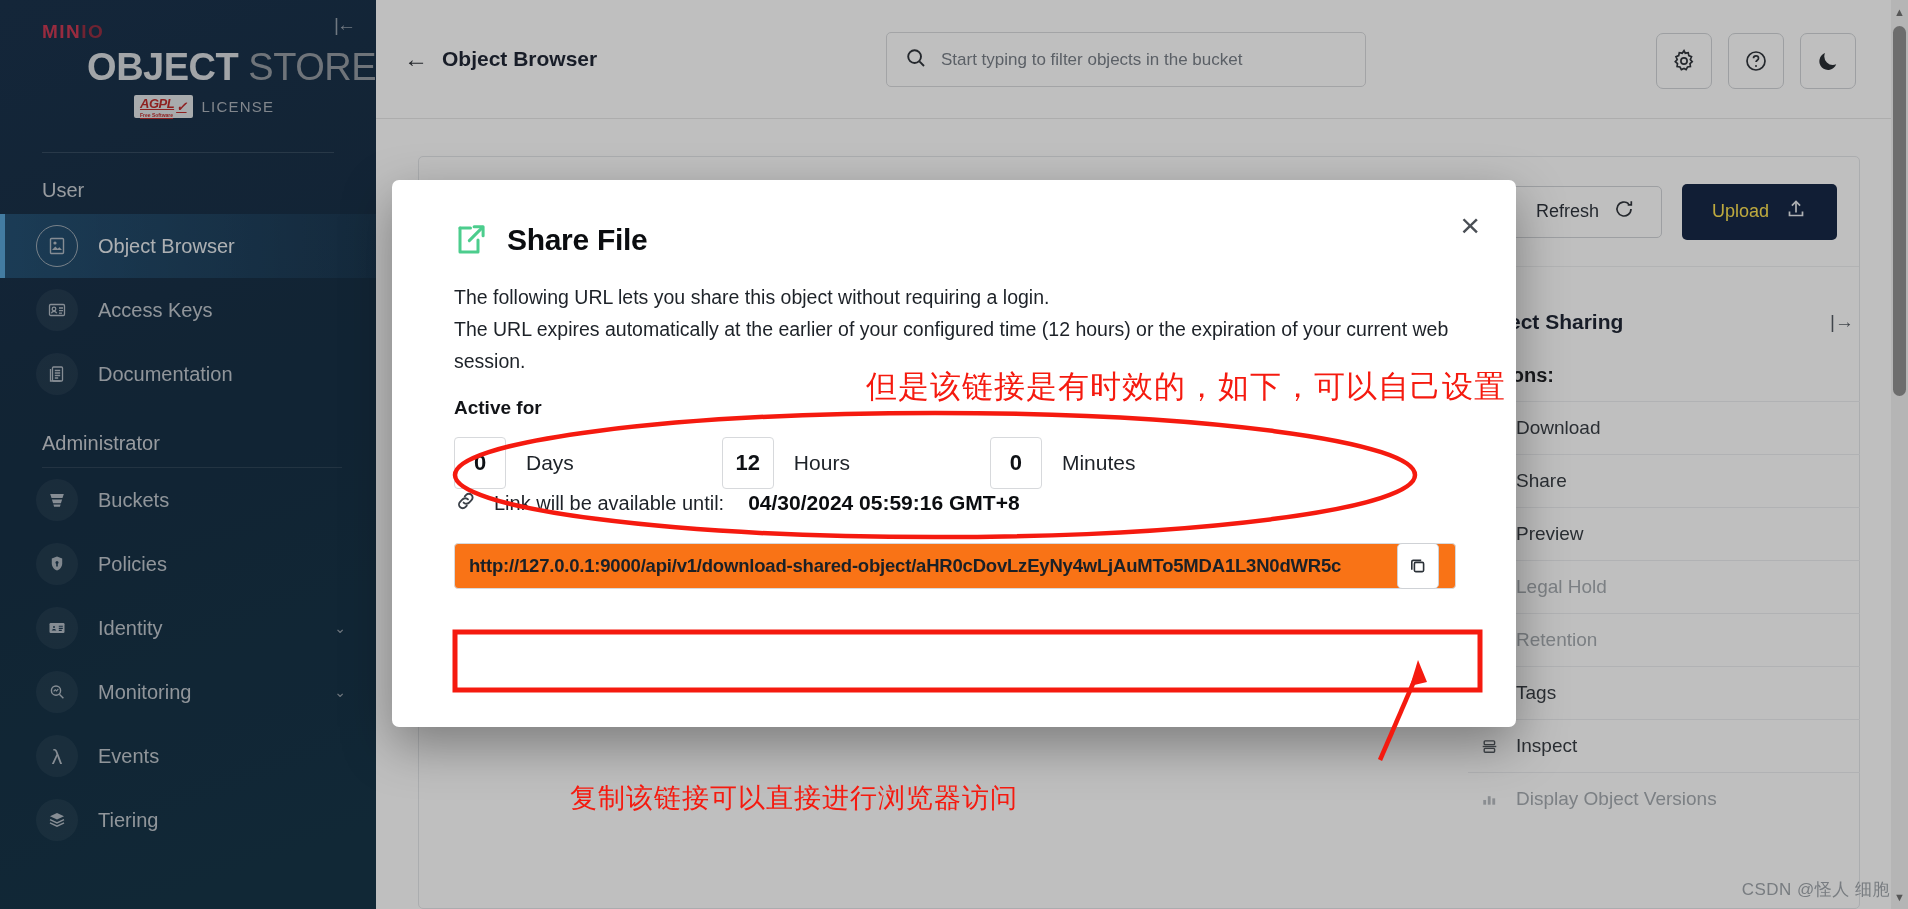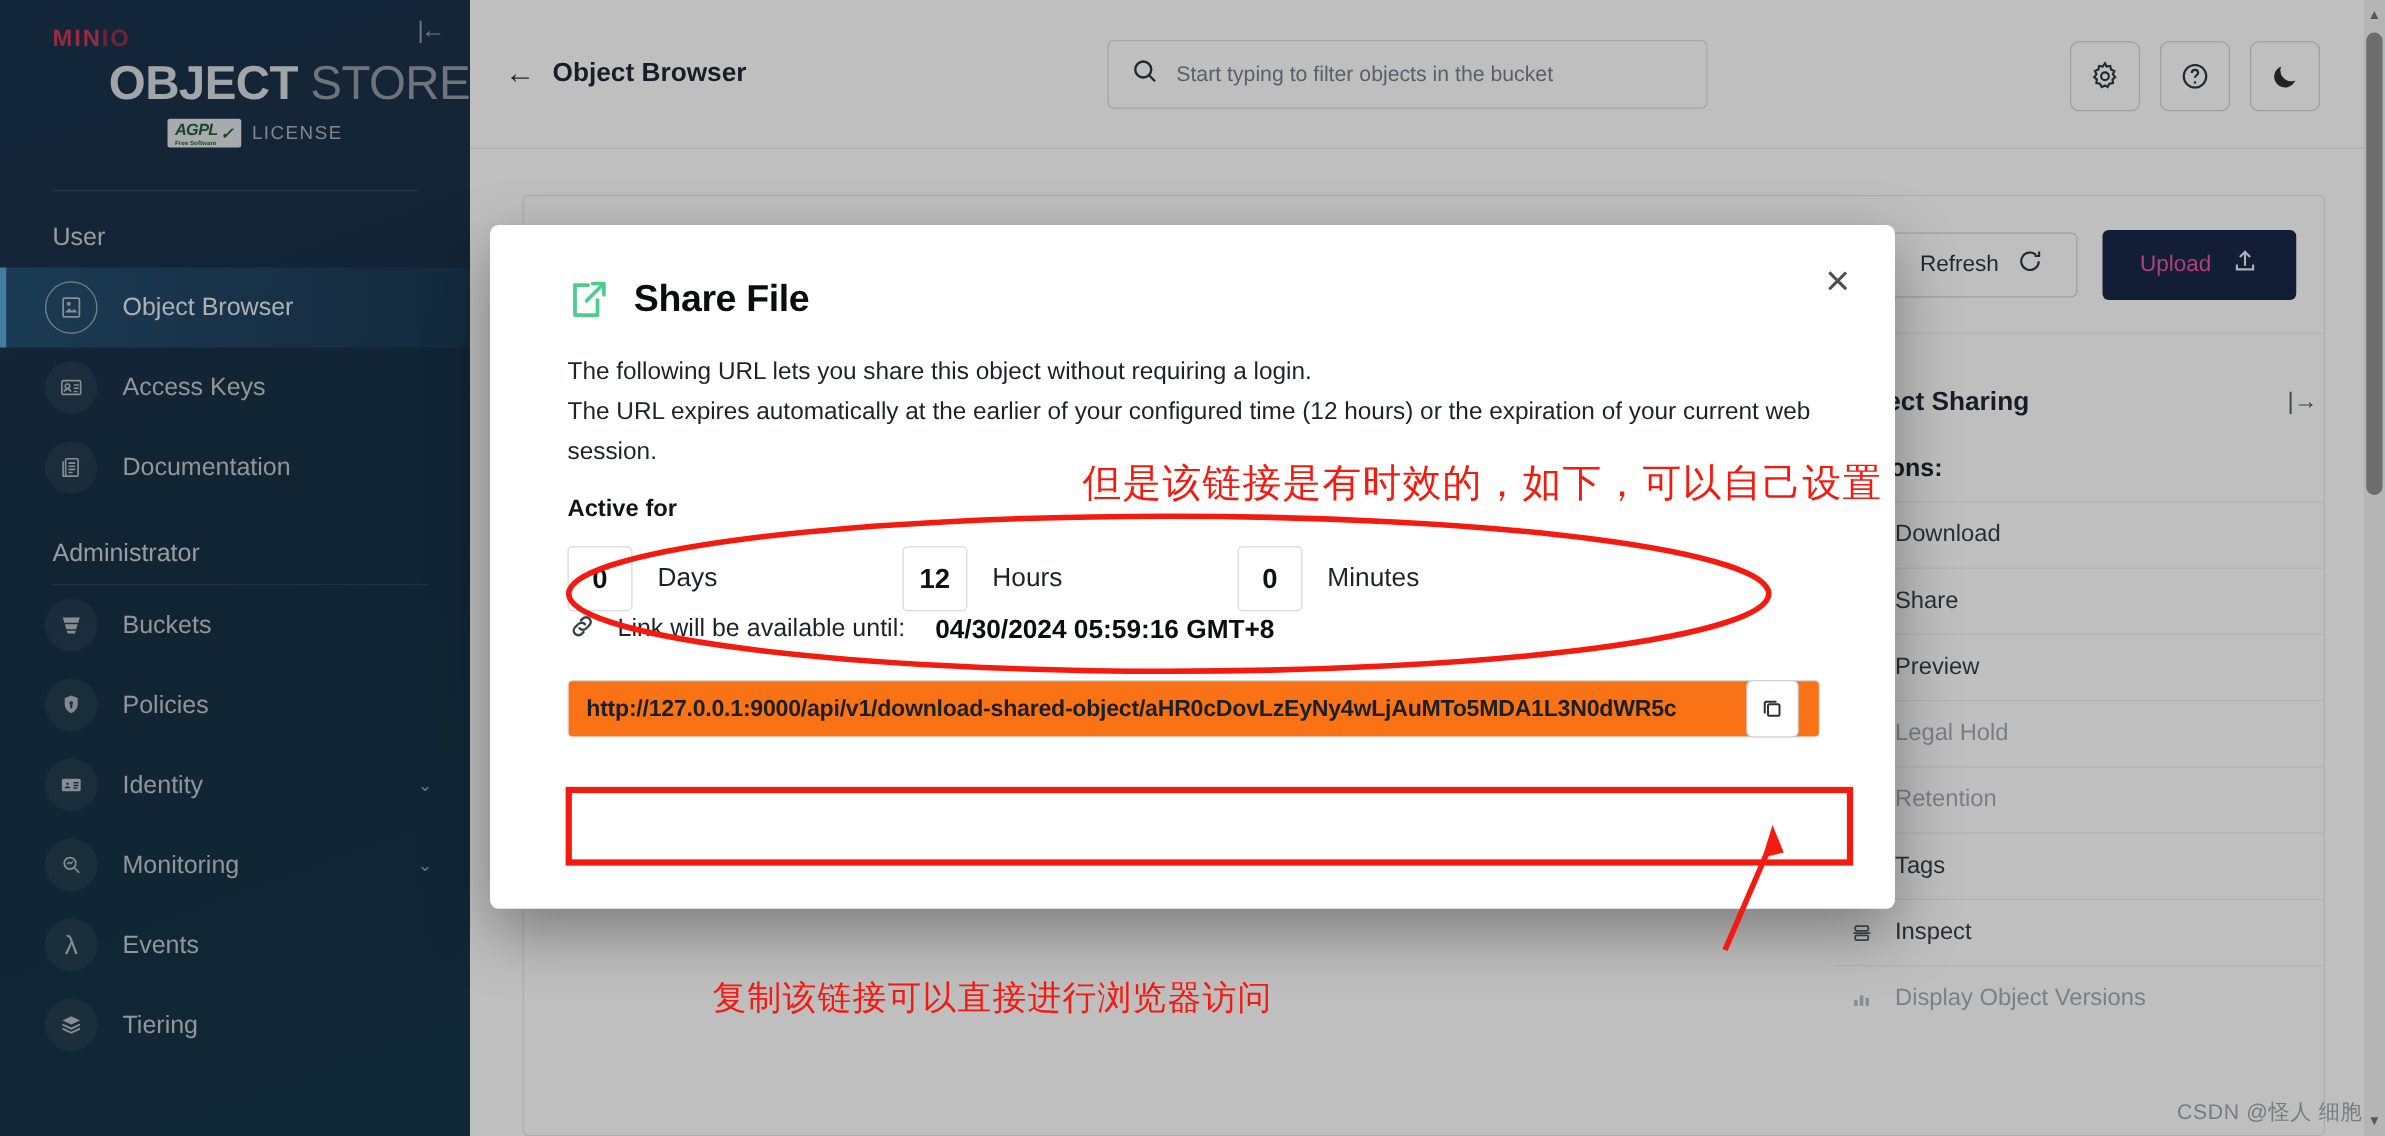--- a/index.html
+++ b/index.html
@@ -33,24 +33,24 @@
   .logo-store {
     margin-top: 7px; font-size: 38px; line-height: 1.05;
     letter-spacing: -0.5px; color:#8d949c; font-weight: 300; text-align: right;
   }
   .logo-store b { color:#d6dade; font-weight: 800; }
   .logo-license {
     margin-top: 7px; display: flex; align-items: center; gap: 9px;
     padding-left: 92px;
   }
   .agpl-badge {
-    background:#dfe2e5; color:#14532d; font-size: 13px; font-weight: 800;
+    background:#dfe2e5; color:#b91c1c; font-size: 13px; font-weight: 800;
     font-style: italic; padding: 1px 6px 0 6px; border-radius: 2px;
     letter-spacing:-0.5px; line-height:1.25;
-    display:flex; align-items:center; gap:2px;
+    display:flex; align-items:center; gap:2px;text-decoration:underline;
   }
   .agpl-badge .sub { font-size:5px; font-weight:600; font-style:normal;
     display:block; letter-spacing:0; }
   .license-text { color:#a7aeb6; font-size: 15px; letter-spacing: 1.2px; }
 
   .sb-divider { margin: 34px 42px 0 42px; height:1px; background: rgba(255,255,255,0.13); }
 
   .sb-section {
     color:#c7ccd2; font-size: 20px; font-weight: 400;
     padding: 26px 0 12px 42px;
@@ -120,21 +120,21 @@
     height: 110px; display:flex; align-items:center; justify-content:flex-end;
     padding-right: 22px; gap: 20px; border-bottom:1px solid #eceef0;
   }
   .btn-refresh {
     height:52px; padding: 0 26px; border:1px solid #cfd2d6; border-radius:5px;
     background:#fff; color:#1f252e; font-size:18px;
     display:flex; align-items:center; gap:14px; cursor:pointer;
   }
   .btn-upload {
     height:56px; padding: 0 30px; border:none; border-radius:5px;
-    background:#07193a; color:#ec4899; font-size:18px;
+    background:#07193a; color:#fde047; font-size:18px;
     display:flex; align-items:center; gap:16px; cursor:pointer;
   }
 
   
   .obj-panel {
     position:absolute; right: 48px; top: 310px; width: 392px;
   }
   .obj-panel-head {
     display:flex; align-items:center; justify-content:space-between;
     font-size:21px; font-weight:700; color:#111827; padding: 0 6px 16px 6px;

